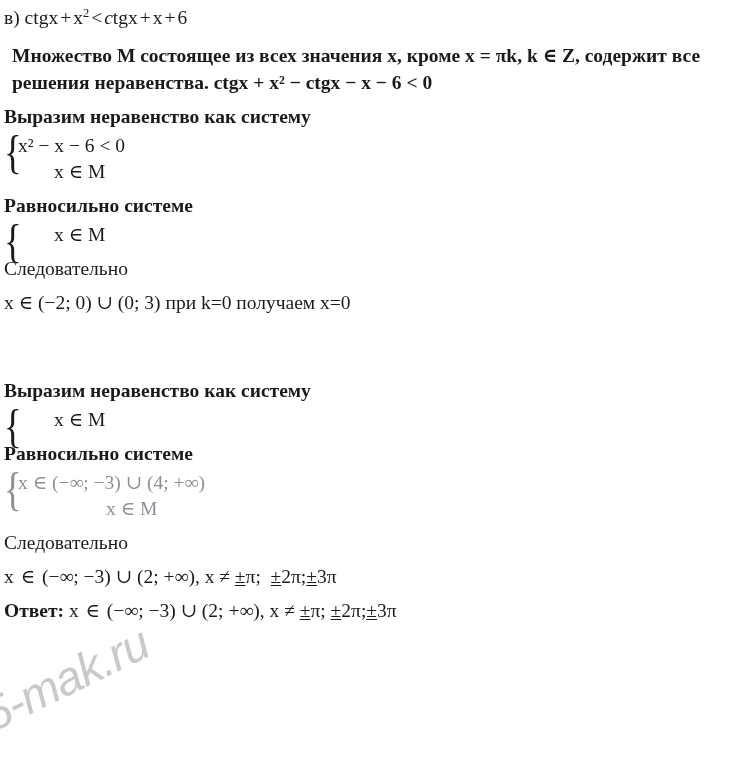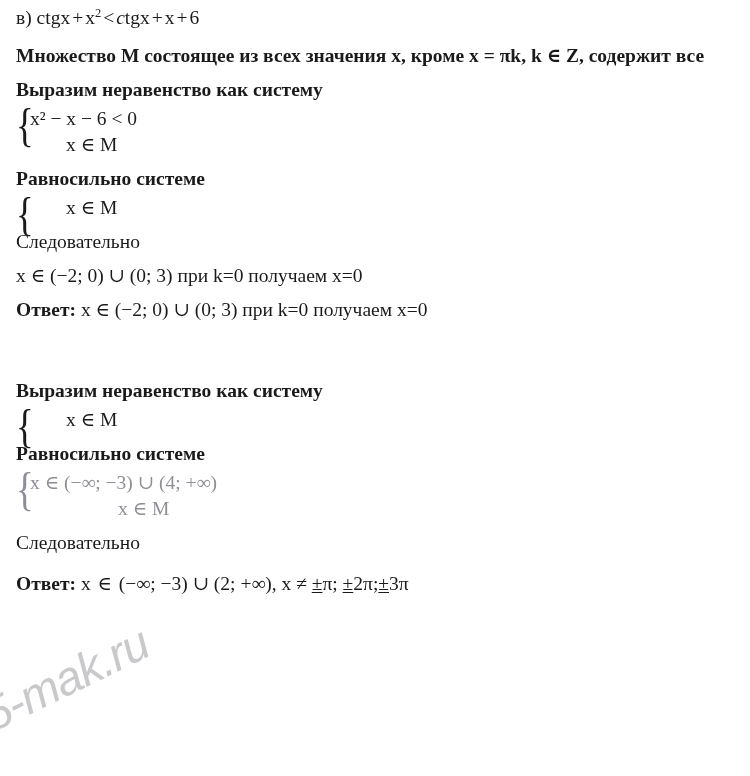--- a/index.html
+++ b/index.html
@@ -14,21 +14,21 @@
     position: relative;
     overflow: hidden;
     font-family: "Liberation Serif", "DejaVu Serif", serif;
     color: #1a1a1a;
     -webkit-font-smoothing: antialiased;
   }
 
   .page {
     position: absolute;
     inset: 0;
-    padding: 4px 4px 0 16px;
+    padding: 4px 4px 0 4px;
     box-sizing: border-box;
   }
 
   
   .watermark {
     position: absolute;
     left: -14px;
     top: 690px;
     width: 230px;
     font-family: "Liberation Sans", "DejaVu Sans", sans-serif;
@@ -51,20 +51,21 @@
     line-height: 27px;
     white-space: nowrap;
     position: relative;
     z-index: 2;
   }
   .para {
     font-size: 19.5px;
     line-height: 27px;
     position: relative;
     z-index: 2;
+    margin-left: 8px;
   }
   .bold { font-weight: 700; }
   .gray { color: #8e8e96; }
   .gap-md { height: 11px; }
   .gap-sm { height: 7px; }
   .gap-xl { height: 36px; }
 
   
   .math { font-style: normal; }
   .it { font-style: italic; }
@@ -114,20 +115,21 @@
       <span>в)</span>
       <span class="math">
         ctgx<span class="op">+</span>x<sup class="pw">2</sup><span class="op">&lt;</span><span class="it">c</span>tgx<span class="op">+</span>x<span class="op">+</span>6
       </span>
     </div>
 
     <div class="gap-md"></div>
 
     <div class="para bold">
       <div class="line">Множество М состоящее  из всех значения x, кроме x = πk, k ∈ Z, содержит все</div>
+      <div class="line">решения неравенства. ctgx + x² − ctgx − x − 6 &lt; 0</div>
     </div>
 
     <div class="gap-sm"></div>
 
     <div class="line bold">Выразим неравенство как систему</div>
 
     <div class="system">
       <span class="brace">{</span>
       <div class="row">x² − x − 6 &lt; 0</div>
       <div class="row indent-1">x ∈ M</div>
@@ -145,24 +147,20 @@
     <div class="gap-sm"></div>
 
     <div class="line">Следовательно</div>
 
     <div class="gap-sm"></div>
 
     <div class="line">x ∈ (−2; 0) ∪ (0; 3) при k=0 получаем x=0</div>
 
     <div class="gap-sm"></div>
 
-    <div class="line">
-      <span class="bold">Ответ:</span>
-      <span>x ∈ (−2; 0) ∪ (0; 3) при k=0 получаем x=0</span>
-    </div>
 
   </div>
 
   <div class="gap-xl"></div>
 
   <div>
 
 
     <div class="gap-md"></div>
 
@@ -185,20 +183,24 @@
       <div class="row">x ∈ (−∞; −3) ∪ (4; +∞)</div>
       <div class="row indent-2">x ∈ M</div>
     </div>
 
     <div class="gap-sm"></div>
 
     <div class="line">Следовательно</div>
 
     <div class="gap-sm"></div>
 
+    <div class="line">
+      x <span class="op">∈</span> (−∞; −3) ∪ (2; +∞), x ≠ <span class="uline">±</span>π;&nbsp;
+      <span class="uline">±</span>2π;<span class="uline">±</span>3π
+    </div>
 
     <div class="gap-sm"></div>
 
     <div class="line">
       <span class="bold">Ответ:</span>
       <span>x <span class="op">∈</span> (−∞; −3) ∪ (2; +∞), x ≠ <span class="uline">±</span>π;&nbsp;<span class="uline">±</span>2π;<span class="uline">±</span>3π</span>
     </div>
 
   </div>
 

